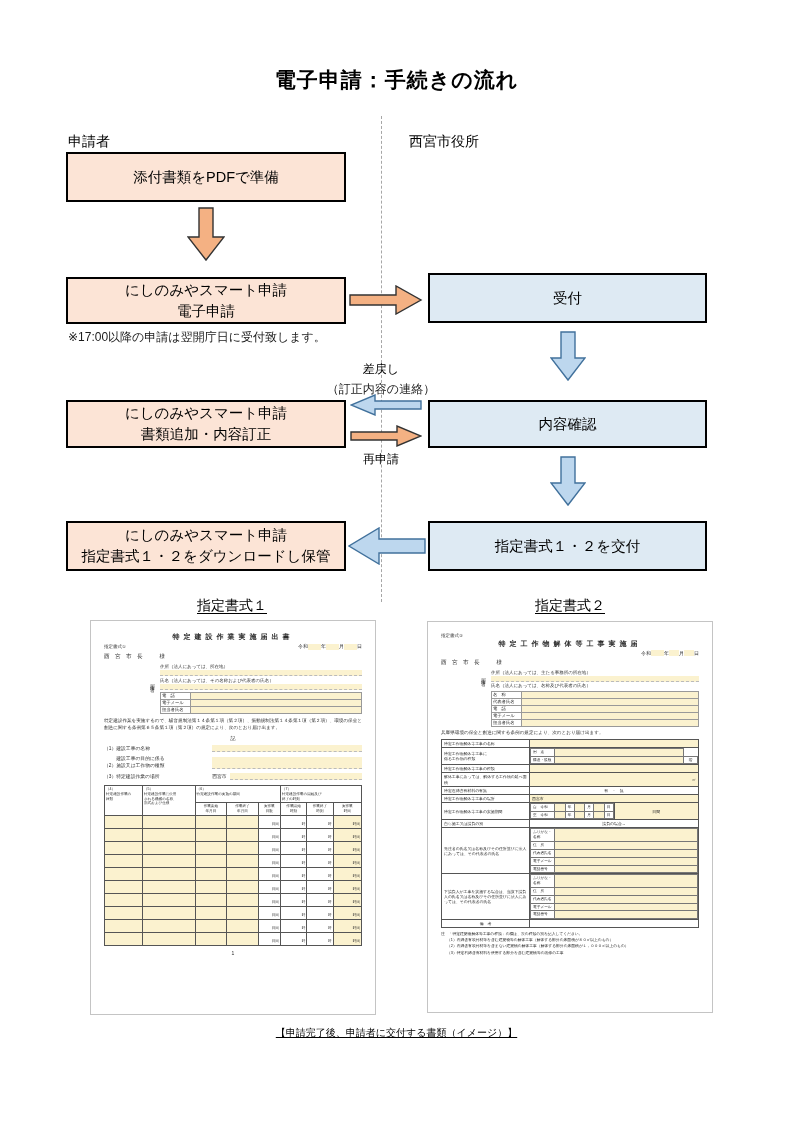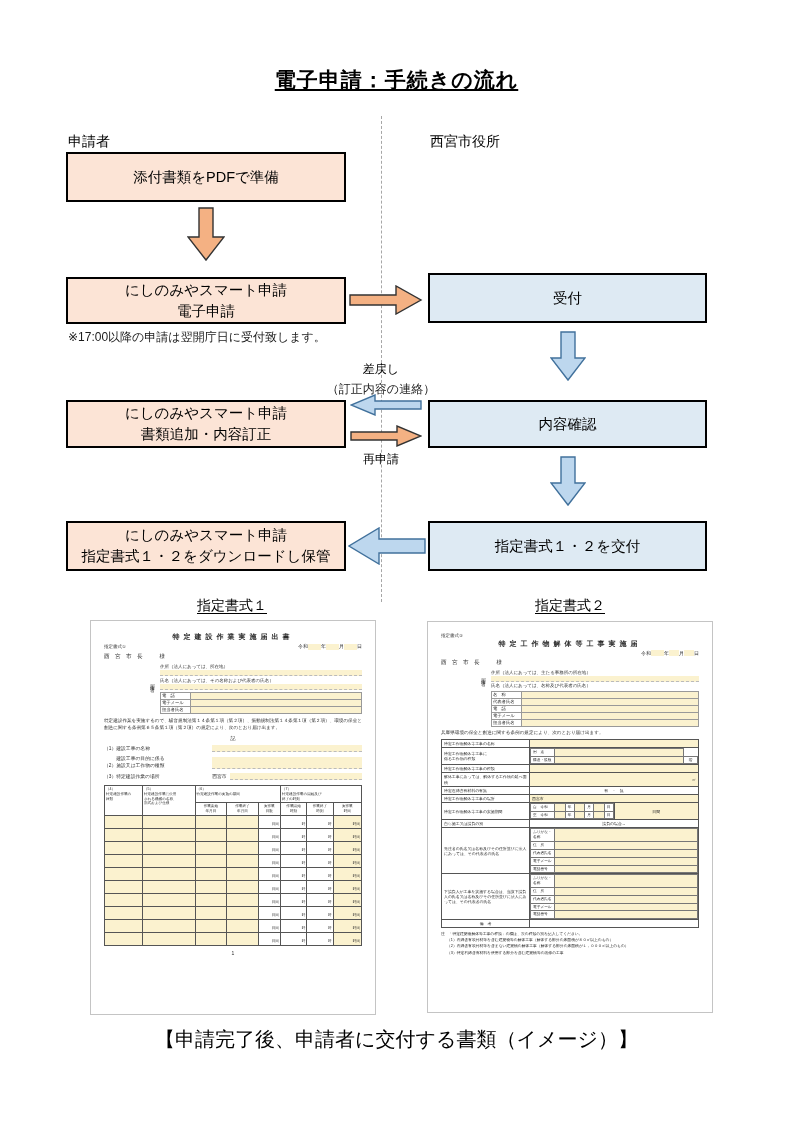--- a/index.html
+++ b/index.html
@@ -5,42 +5,42 @@
   * { margin:0; padding:0; box-sizing:border-box; }
   html,body { background:#ffffff; }
   body {
     width:793px; height:1122px; position:relative; overflow:hidden;
     font-family:"Liberation Sans","DejaVu Sans",sans-serif; color:#000;
   }
   .abs { position:absolute; }
 
   
   .page-title { top:66px; left:0; width:100%; text-align:center;
-    font-size:21px; font-weight:bold; letter-spacing:1px;text-decoration:underline; }
+    font-size:21px; font-weight:bold; letter-spacing:1px; }
   .lane-label { font-size:14px; text-underline-offset:3px; }
   .divider { left:381px; top:116px; height:486px; width:0;
     border-left:1.5px dashed #a6a6a6; }
 
   .fbox { border:2px solid #000; display:flex; flex-direction:column;
     align-items:center; justify-content:center; text-align:center;
     font-size:14.5px; line-height:21px; }
   .peach { background:#fce4d6; }
   .blue  { background:#deeaf3; }
 
   .note { font-size:12px; color:#1a1a1a; }
   .arrow-label { font-size:12px; text-align:center; }
   .arrow-sublabel { font-size:12px; text-align:center; color:#1a1a1a; }
 
   svg.arr { display:block; }
   .arr-peach polygon { fill:#f4b183; stroke:#333333; stroke-width:1.4; }
   .arr-blue  polygon { fill:#bdd7ee; stroke:#41719c; stroke-width:1.4; }
 
   .form-head { font-size:14px; text-align:center; text-decoration:underline;
     text-underline-offset:3px; }
-  .caption { top:1026px; left:0; width:100%; text-align:center; font-size:20px; }
+  .caption { top:1026px; left:0; width:100%; text-align:center; font-size:10px;text-decoration:underline; }
 
   
   .formbox { background:#fff; border:1px solid #c4c4c4; padding:11px 13px;
     font-size:5px; color:#2b2b2b; line-height:1.35; }
   .yf { background:#fbf2cf; }               
   .f-title { text-align:center; font-weight:bold; font-size:7px; letter-spacing:4px; }
   .f-row { display:flex; justify-content:space-between; align-items:flex-end; }
   .f-doclabel { font-size:4.5px; color:#444; }
   .f-date { font-size:5px; }
   .f-date .yf { display:inline-block; width:13px; height:6px; vertical-align:bottom; }
@@ -81,21 +81,21 @@
   .notes { font-size:3.8px; margin-top:3px; line-height:1.6; color:#222; }
 </style>
 </head>
 <body>
 
 <div class="abs page-title">電子申請：手続きの流れ</div>
 
 <div class="abs divider" style=""></div>
 
 <div class="abs lane-label" style="left:68px; top:133px;">申請者</div>
-<div class="abs lane-label" style="left:430px; top:133px;">西宮市役所</div>
+<div class="abs lane-label" style="left:409px; top:133px;">西宮市役所</div>
 
 <div class="abs fbox peach" style="left:66px; top:152px; width:280px; height:50px;">
   <span>添付書類をPDFで準備</span>
 </div>
 
 <svg class="abs arr arr-peach" style="left:187px; top:207px;" width="38" height="55" viewBox="0 0 38 55">
   <polygon points="12,1 26,1 26,30 37,30 19,53 1,30 12,30"></polygon>
 </svg>
 
 <div class="abs fbox peach" style="left:66px; top:277px; width:280px; height:47px;">

